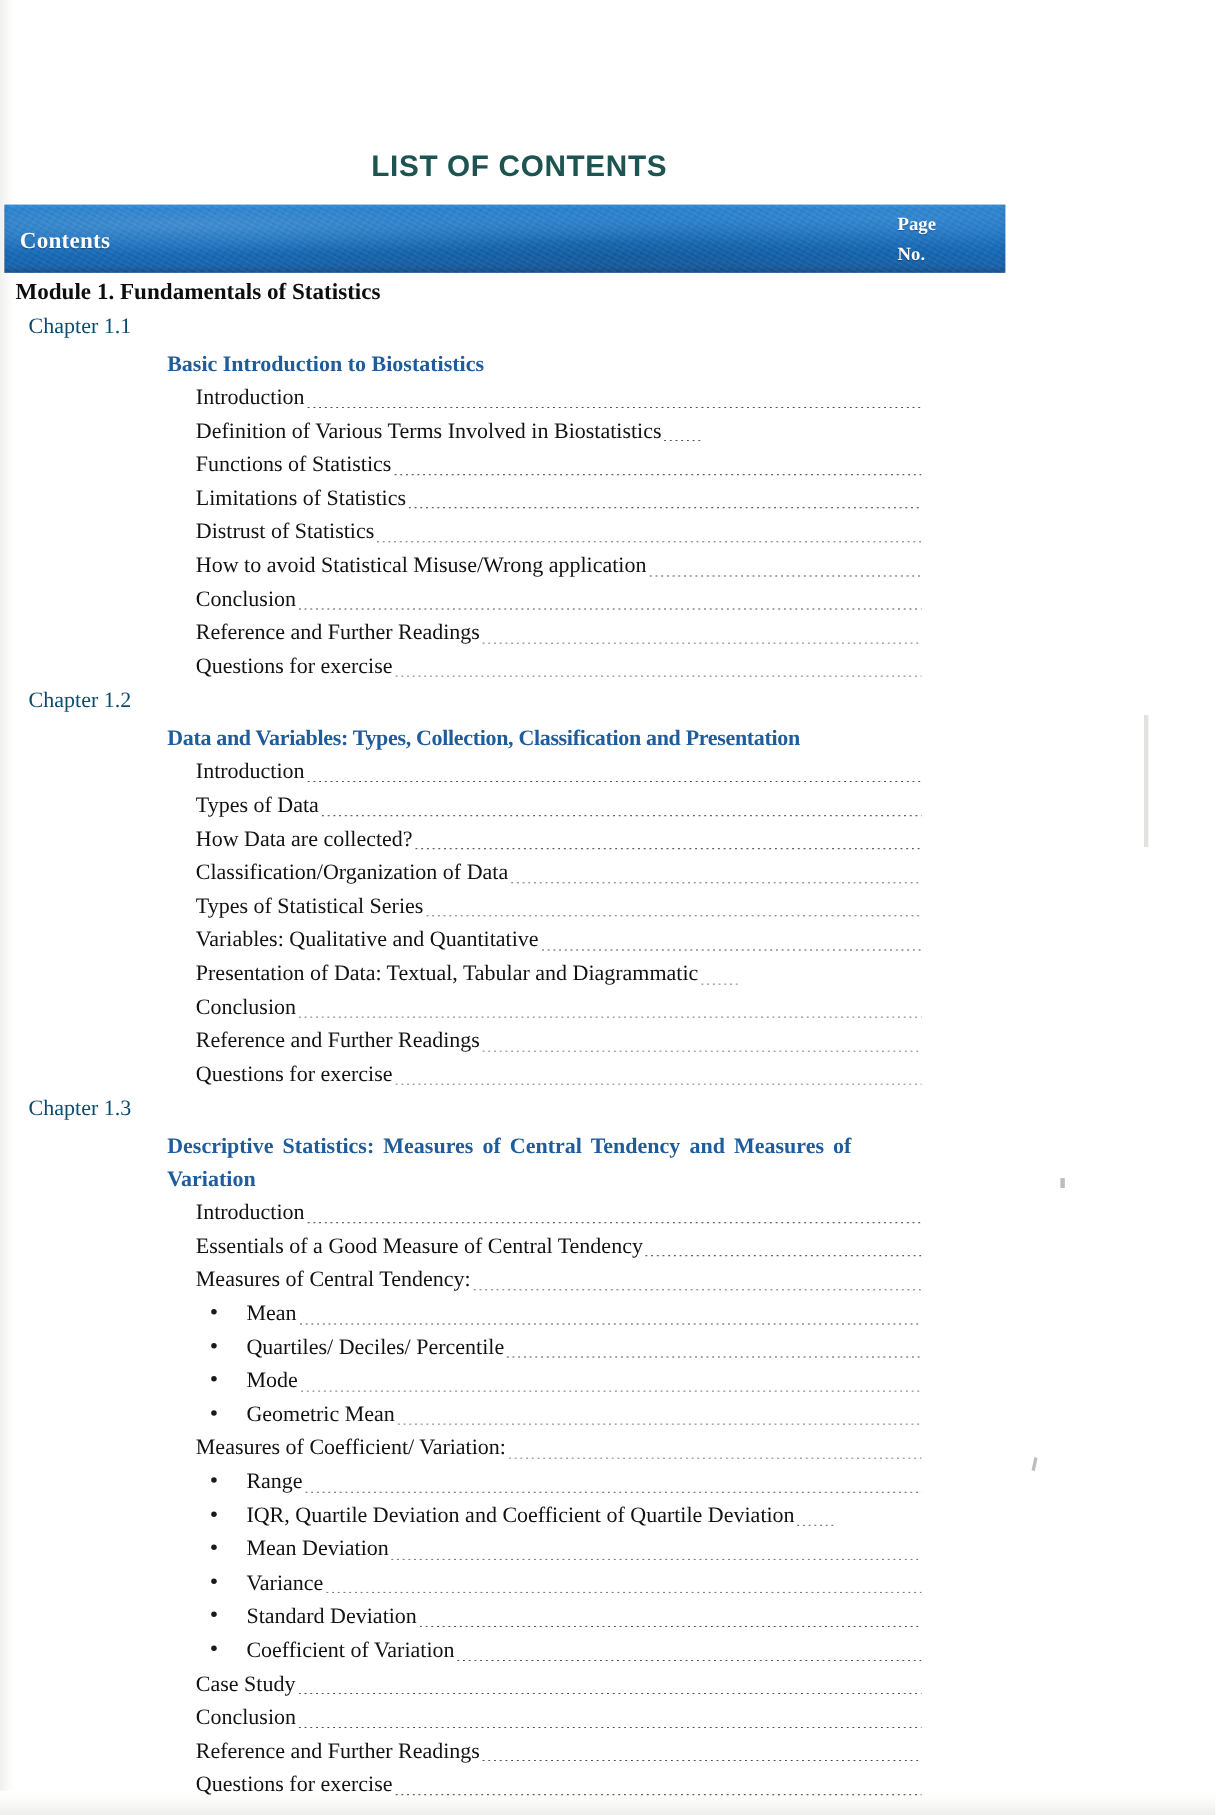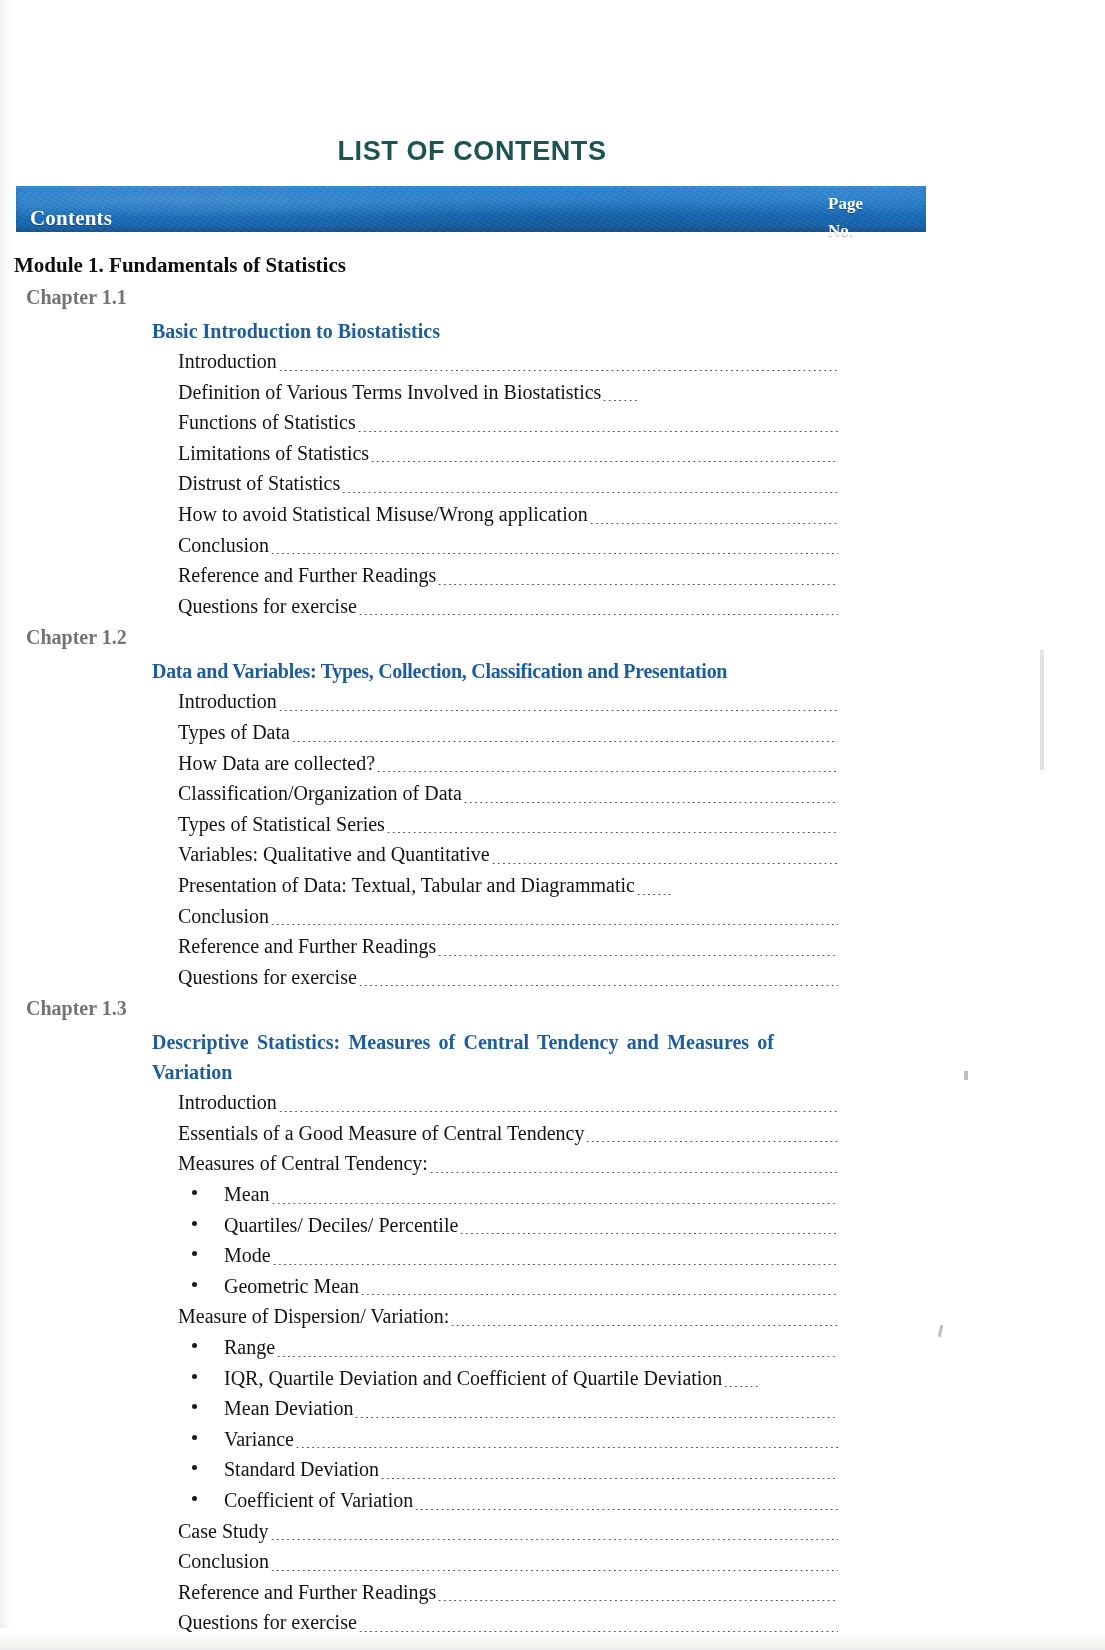--- a/index.html
+++ b/index.html
@@ -62,24 +62,24 @@
     font-weight: bold;
     font-size: 27px;
     letter-spacing: 0.6px;
     color: #1d5350;
     padding-left: 12px;
   }
 
   
   .header-band {
     position: absolute;
-    left: 16px;
+    left: 4px;
     top: 186px;
     width: 910px;
-    height: 46px;
+    height: 62px;
     background:
       radial-gradient(ellipse at 18% 30%, rgba(255,255,255,0.16) 0%, rgba(255,255,255,0) 45%),
       radial-gradient(ellipse at 62% 75%, rgba(0,0,0,0.12) 0%, rgba(0,0,0,0) 50%),
       radial-gradient(ellipse at 88% 20%, rgba(255,255,255,0.10) 0%, rgba(255,255,255,0) 40%),
       linear-gradient(180deg, #1f7dcd 0%, #1a74c4 40%, #1668b5 75%, #1b62a8 100%);
     box-shadow: inset 0 -3px 5px rgba(0,0,0,0.18), inset 0 2px 3px rgba(255,255,255,0.10);
   }
   .header-band .grain {
     position: absolute;
     inset: 0;
@@ -137,24 +137,24 @@
 
   .chapter-head {
     display: flex;
     align-items: flex-start;
   }
   .chapter-label {
     width: 152px;
     flex: 0 0 152px;
     padding-left: 26px;
     box-sizing: border-box;
-    font-weight: bold;
+    font-weight: normal;
     font-size: 20px;
     line-height: 30px;
-    color: #737373;
+    color: #0c4a6e;
   }
   .chapter-title {
     flex: 1 1 auto;
     font-weight: bold;
     font-size: 20px;
     line-height: 30px;
     color: #1f5c9b;
     padding-right: 0px;
     margin-top: 34px;
   }
@@ -367,21 +367,21 @@
               <span class="bullet"></span>
               <span class="etext">Mode</span>
               <span class="leader"></span>
             </div>
             <div class="entry sub">
               <span class="bullet"></span>
               <span class="etext">Geometric Mean</span>
               <span class="leader"></span>
             </div>
             <div class="entry">
-              <span class="etext">Measure of Dispersion/ Variation:</span>
+              <span class="etext">Measures of Coefficient/ Variation:</span>
               <span class="leader"></span>
             </div>
             <div class="entry sub">
               <span class="bullet"></span>
               <span class="etext">Range</span>
               <span class="leader"></span>
             </div>
             <div class="entry sub tight">
               <span class="bullet"></span>
               <span class="etext">IQR, Quartile Deviation and Coefficient of Quartile Deviation</span>

